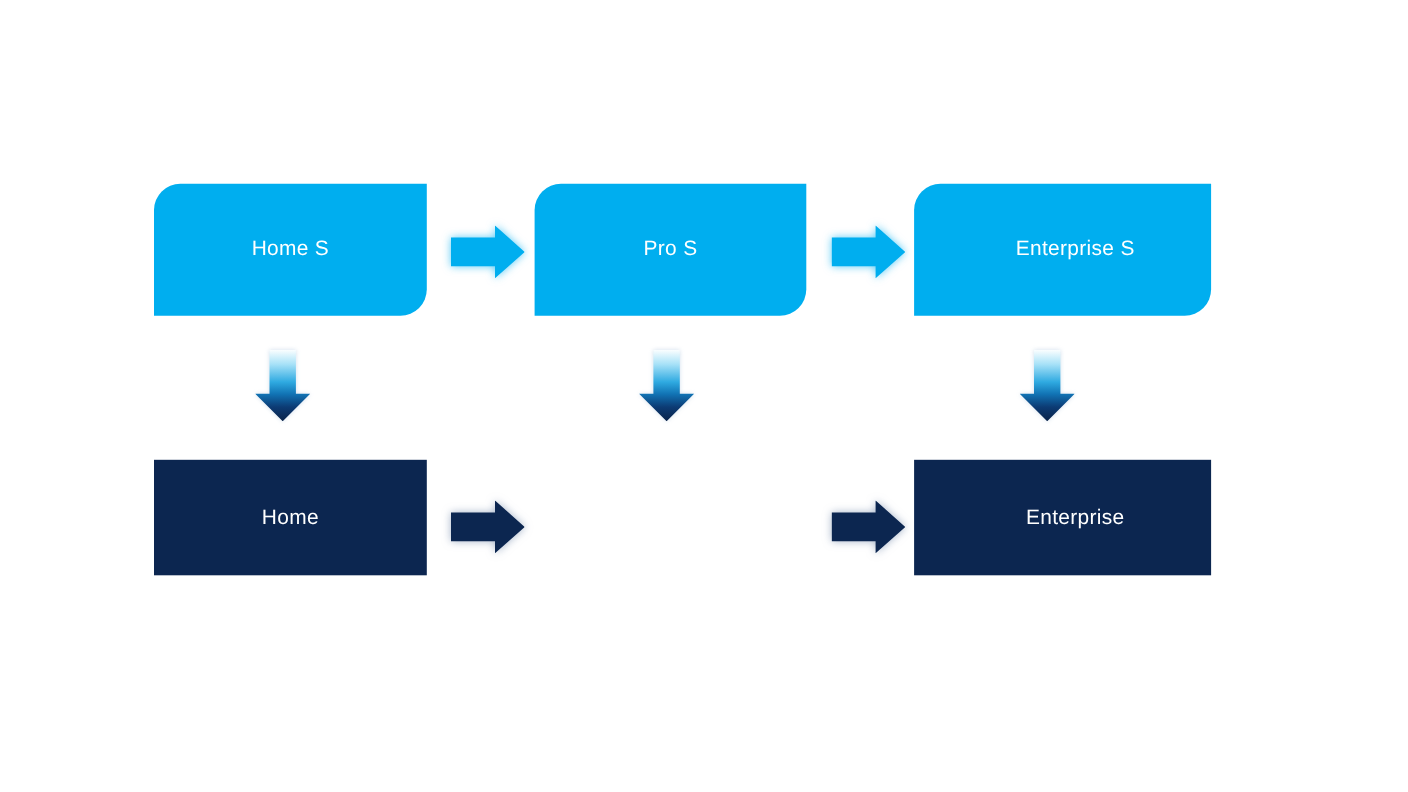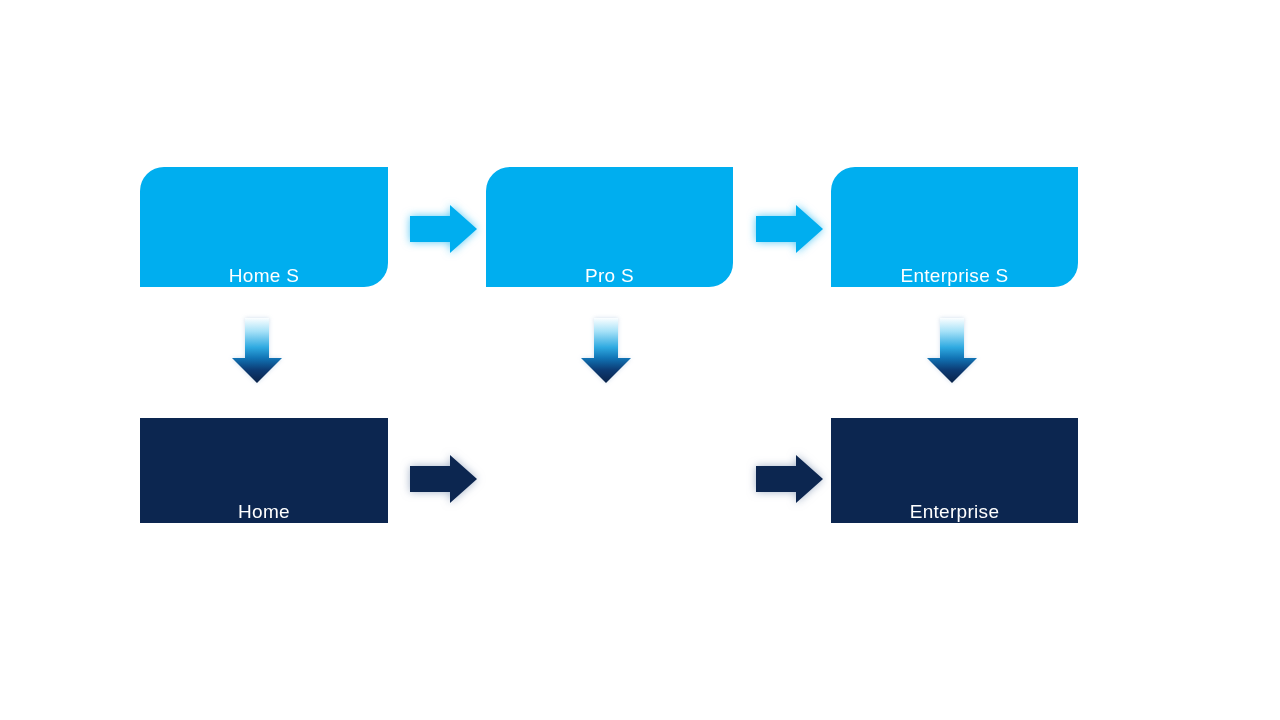--- a/index.html
+++ b/index.html
@@ -11,41 +11,41 @@
   .canvas {
     position: relative;
     width: 1280px;
     height: 720px;
     background: #ffffff;
     overflow: hidden;
   }
   .node {
     position: absolute;
     display: flex;
-    align-items: flex-end;
+    align-items: center;
     justify-content: center;
     color: #ffffff;
     font-size: 19px;
     letter-spacing: 0.3px;
   }
   .node-top {
     background: #00AEEF;
     border-radius: 24px 0 24px 0;
     top: 167px;
     height: 120px;
   }
   .node-bottom {
     background: #0C2650;
     border-radius: 0;
     top: 418px;
     height: 105px;
   }
   .pos-col1 { left: 140px; width: 248px; }
   .pos-col2 { left: 486px; width: 247px; }
-  .pos-col3 { left: 831px; width: 247px; }
+  .pos-col3 { left: 831px; width: 247px; padding-left: 23px; }
 
   .arrow {
     position: absolute;
   }
   .arrow-right-top {
     top: 205px;
     filter: drop-shadow(0 0 4px rgba(0, 174, 239, 0.65));
   }
   .arrow-right-bottom {
     top: 455px;

